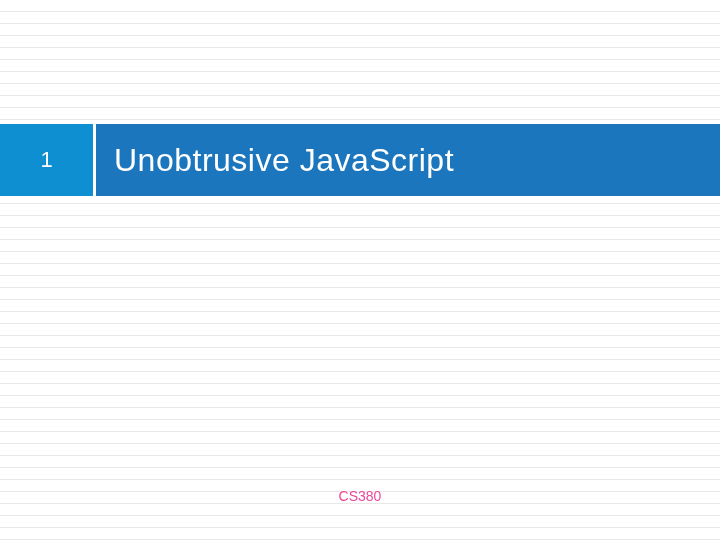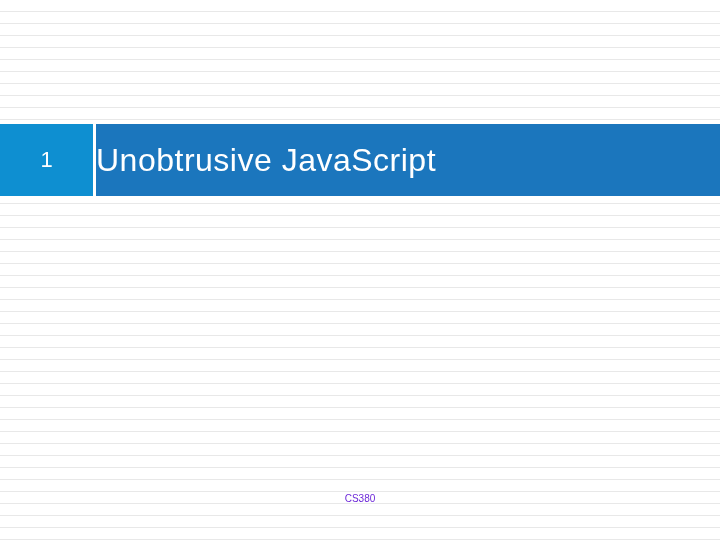--- a/index.html
+++ b/index.html
@@ -48,33 +48,34 @@
       font-size: 22px;
       font-weight: 300;
       border-right: 3px solid #ffffff;
     }
     .title-box {
       flex: 1;
       height: 100%;
       background: #1b76bd;
       display: flex;
       align-items: center;
+      padding-left: 18px;
       color: #ffffff;
       font-size: 32px;
       font-weight: 300;
       letter-spacing: 0.5px;
     }
     .footer-text {
       position: absolute;
       bottom: 36px;
       left: 0;
       width: 100%;
       text-align: center;
-      color: #6d28d9;
-      font-size: 10px;
+      color: #ec4899;
+      font-size: 14px;
       font-family: Arial, sans-serif;
     }
   </style>
 </head>
 <body>
 
 <div class="lines-bg"></div>
 
 <div class="title-bar">
   <div class="page-number-box">

